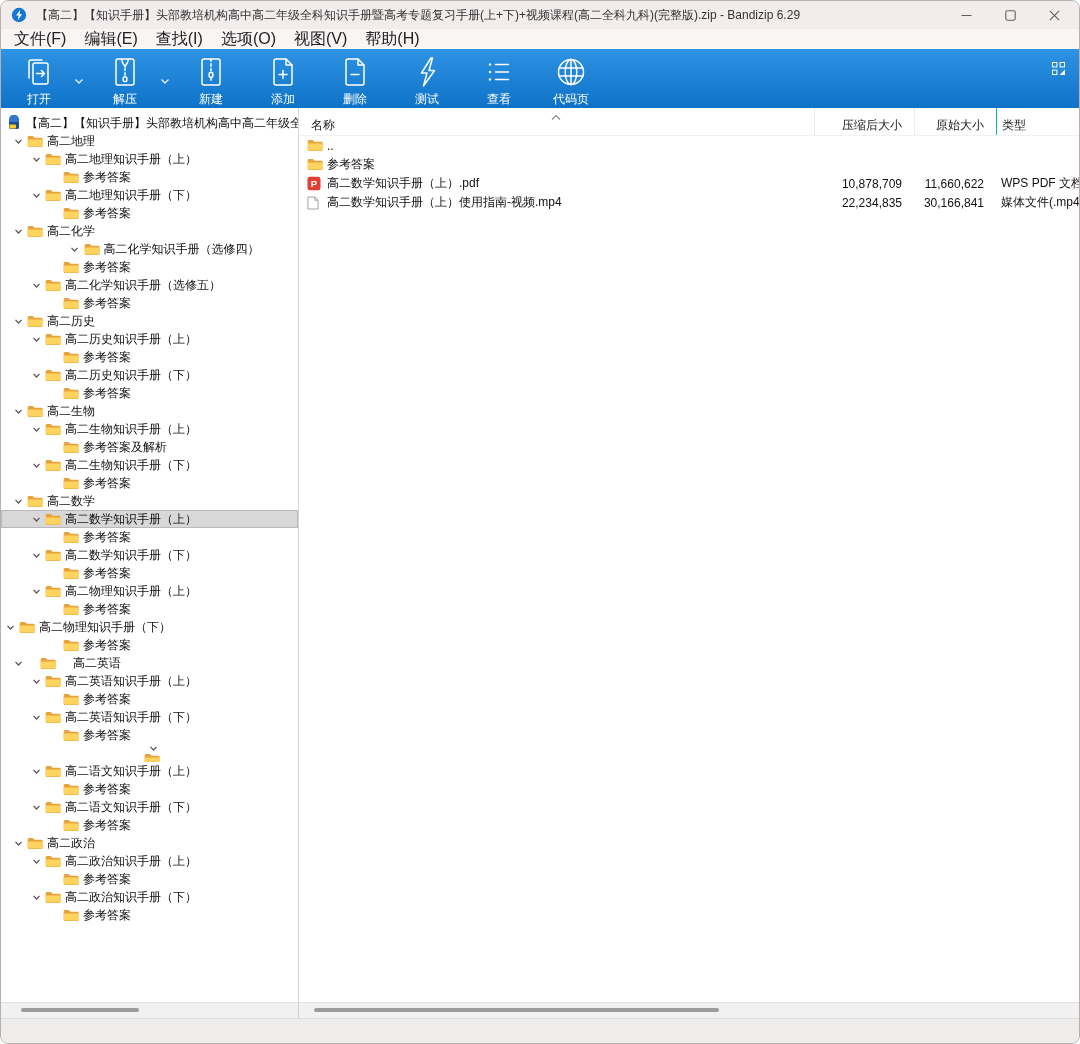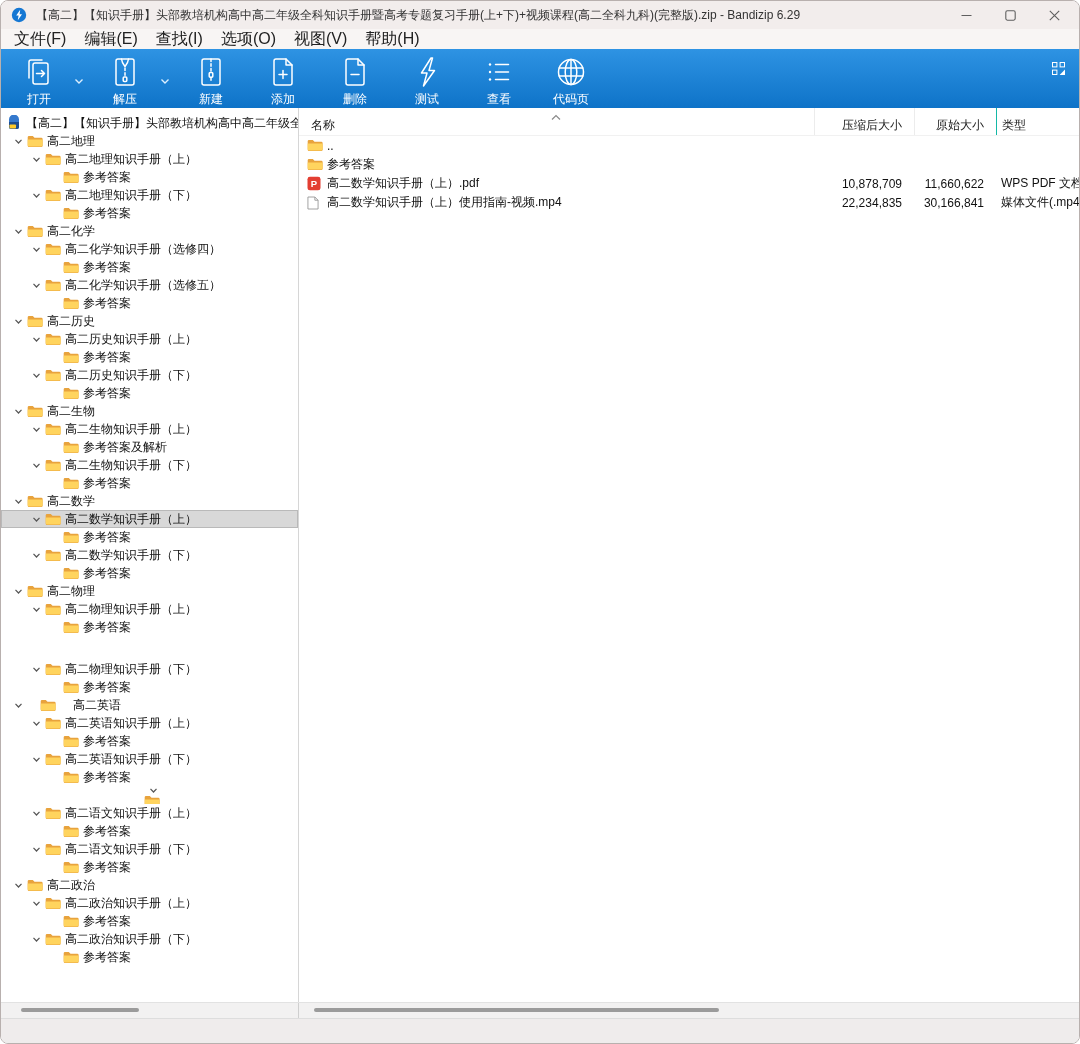--- a/index.html
+++ b/index.html
@@ -290,21 +290,21 @@
             </svg>
           </span>
           <span class="ticon">
             <svg width="16" height="13" viewBox="0 0 16 13">
               <path d="M0.7 2.2a1.3 1.3 0 0 1 1.3-1.3h3.8l1.7 1.8h6.8a1.3 1.3 0 0 1 1.3 1.3v6.8a1.3 1.3 0 0 1-1.3 1.3H2a1.3 1.3 0 0 1-1.3-1.3z" fill="#e8a33d"></path>
               <path d="M0.7 4.4h14.9v5.7a1.3 1.3 0 0 1-1.3 1.3H2a1.3 1.3 0 0 1-1.3-1.3z" fill="#ffd45e"></path>
             </svg>
           </span>
           <span class="tlabel">高二化学</span>
         </div>
-        <div class="tree-row" style="padding-left: 26px;">
+        <div class="tree-row" style="padding-left: 26px; justify-content: center;">
           <span class="chev">
             <svg width="9" height="9" viewBox="0 0 9 9">
               <path d="M1.5 2.8 L4.5 6 L7.5 2.8" fill="none" stroke="#555" stroke-width="1.2"></path>
             </svg>
           </span>
           <span class="ticon">
             <svg width="16" height="13" viewBox="0 0 16 13">
               <path d="M0.7 2.2a1.3 1.3 0 0 1 1.3-1.3h3.8l1.7 1.8h6.8a1.3 1.3 0 0 1 1.3 1.3v6.8a1.3 1.3 0 0 1-1.3 1.3H2a1.3 1.3 0 0 1-1.3-1.3z" fill="#e8a33d"></path>
               <path d="M0.7 4.4h14.9v5.7a1.3 1.3 0 0 1-1.3 1.3H2a1.3 1.3 0 0 1-1.3-1.3z" fill="#ffd45e"></path>
             </svg>
@@ -524,34 +524,20 @@
         <div class="tree-row" style="padding-left: 44px;">
           <span class="chev"></span>
           <span class="ticon">
             <svg width="16" height="13" viewBox="0 0 16 13">
               <path d="M0.7 2.2a1.3 1.3 0 0 1 1.3-1.3h3.8l1.7 1.8h6.8a1.3 1.3 0 0 1 1.3 1.3v6.8a1.3 1.3 0 0 1-1.3 1.3H2a1.3 1.3 0 0 1-1.3-1.3z" fill="#e8a33d"></path>
               <path d="M0.7 4.4h14.9v5.7a1.3 1.3 0 0 1-1.3 1.3H2a1.3 1.3 0 0 1-1.3-1.3z" fill="#ffd45e"></path>
             </svg>
           </span>
           <span class="tlabel">参考答案</span>
         </div>
-        <div class="tree-row" style="padding-left: 8px;">
-          <span class="chev">
-            <svg width="9" height="9" viewBox="0 0 9 9">
-              <path d="M1.5 2.8 L4.5 6 L7.5 2.8" fill="none" stroke="#555" stroke-width="1.2"></path>
-            </svg>
-          </span>
-          <span class="ticon">
-            <svg width="16" height="13" viewBox="0 0 16 13">
-              <path d="M0.7 2.2a1.3 1.3 0 0 1 1.3-1.3h3.8l1.7 1.8h6.8a1.3 1.3 0 0 1 1.3 1.3v6.8a1.3 1.3 0 0 1-1.3 1.3H2a1.3 1.3 0 0 1-1.3-1.3z" fill="#e8a33d"></path>
-              <path d="M0.7 4.4h14.9v5.7a1.3 1.3 0 0 1-1.3 1.3H2a1.3 1.3 0 0 1-1.3-1.3z" fill="#ffd45e"></path>
-            </svg>
-          </span>
-          <span class="tlabel">高二物理</span>
-        </div>
         <div class="tree-row" style="padding-left: 26px;">
           <span class="chev">
             <svg width="9" height="9" viewBox="0 0 9 9">
               <path d="M1.5 2.8 L4.5 6 L7.5 2.8" fill="none" stroke="#555" stroke-width="1.2"></path>
             </svg>
           </span>
           <span class="ticon">
             <svg width="16" height="13" viewBox="0 0 16 13">
               <path d="M0.7 2.2a1.3 1.3 0 0 1 1.3-1.3h3.8l1.7 1.8h6.8a1.3 1.3 0 0 1 1.3 1.3v6.8a1.3 1.3 0 0 1-1.3 1.3H2a1.3 1.3 0 0 1-1.3-1.3z" fill="#e8a33d"></path>
               <path d="M0.7 4.4h14.9v5.7a1.3 1.3 0 0 1-1.3 1.3H2a1.3 1.3 0 0 1-1.3-1.3z" fill="#ffd45e"></path>
@@ -562,21 +548,21 @@
         <div class="tree-row" style="padding-left: 44px;">
           <span class="chev"></span>
           <span class="ticon">
             <svg width="16" height="13" viewBox="0 0 16 13">
               <path d="M0.7 2.2a1.3 1.3 0 0 1 1.3-1.3h3.8l1.7 1.8h6.8a1.3 1.3 0 0 1 1.3 1.3v6.8a1.3 1.3 0 0 1-1.3 1.3H2a1.3 1.3 0 0 1-1.3-1.3z" fill="#e8a33d"></path>
               <path d="M0.7 4.4h14.9v5.7a1.3 1.3 0 0 1-1.3 1.3H2a1.3 1.3 0 0 1-1.3-1.3z" fill="#ffd45e"></path>
             </svg>
           </span>
           <span class="tlabel">参考答案</span>
         </div>
-        <div class="tree-row" style="padding-left: 26px; margin-top: 24px;">
+        <div class="tree-row" style="">
           <span class="chev">
             <svg width="9" height="9" viewBox="0 0 9 9">
               <path d="M1.5 2.8 L4.5 6 L7.5 2.8" fill="none" stroke="#555" stroke-width="1.2"></path>
             </svg>
           </span>
           <span class="ticon">
             <svg width="16" height="13" viewBox="0 0 16 13">
               <path d="M0.7 2.2a1.3 1.3 0 0 1 1.3-1.3h3.8l1.7 1.8h6.8a1.3 1.3 0 0 1 1.3 1.3v6.8a1.3 1.3 0 0 1-1.3 1.3H2a1.3 1.3 0 0 1-1.3-1.3z" fill="#e8a33d"></path>
               <path d="M0.7 4.4h14.9v5.7a1.3 1.3 0 0 1-1.3 1.3H2a1.3 1.3 0 0 1-1.3-1.3z" fill="#ffd45e"></path>
             </svg>

